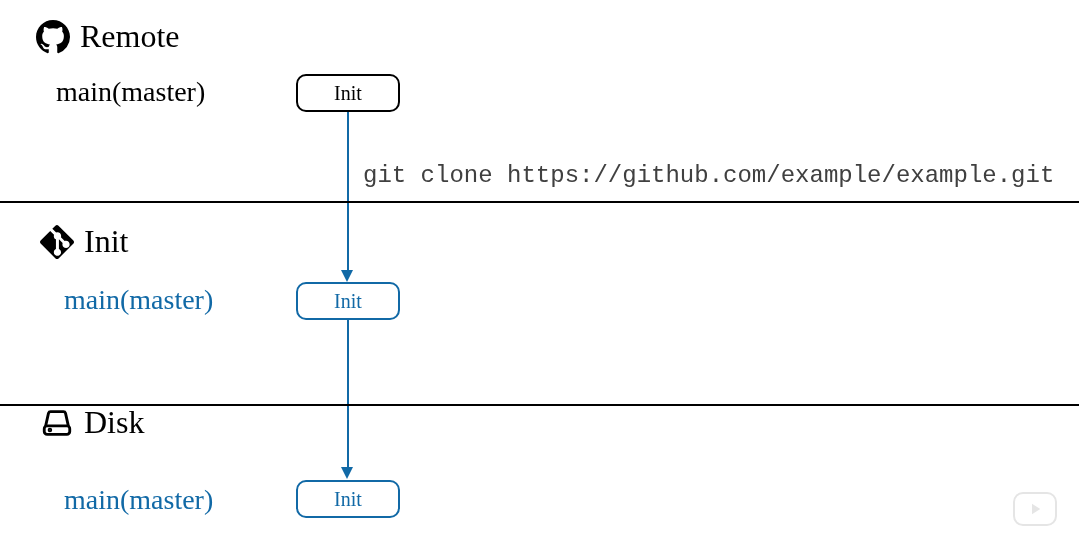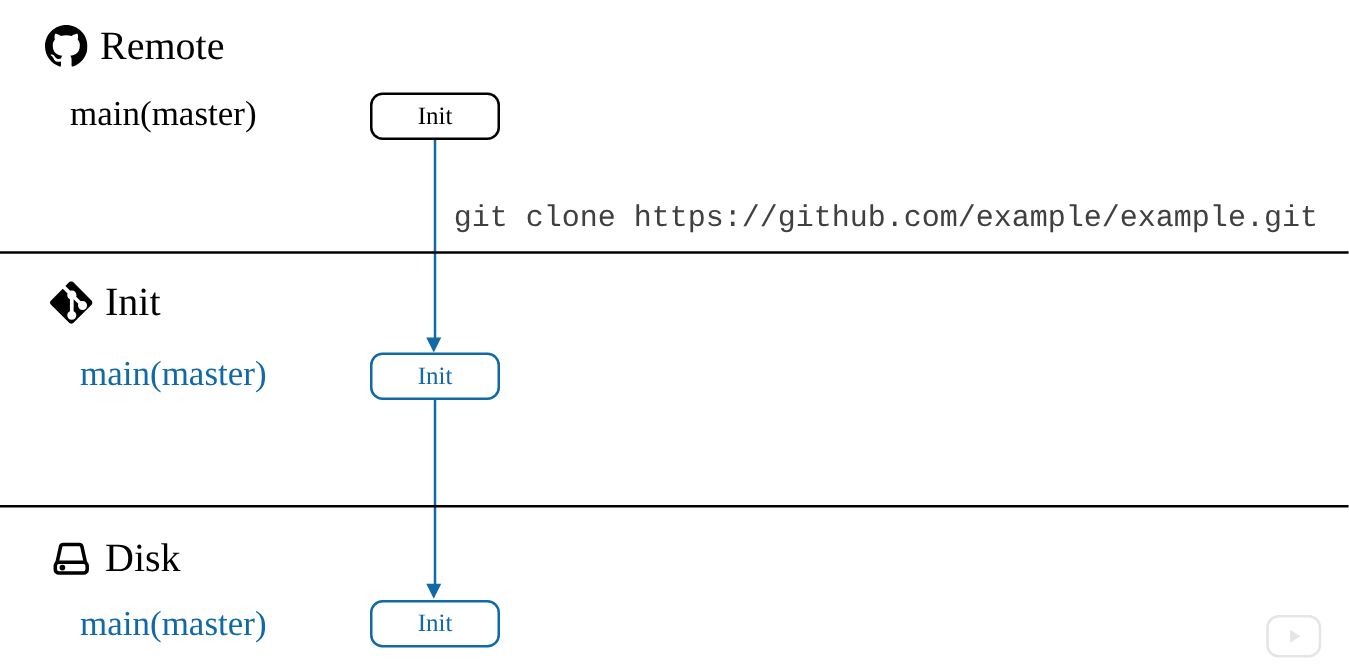--- a/index.html
+++ b/index.html
@@ -116,21 +116,21 @@
 <div class="branch blue" style="left:64px; top:284px;">main(master)</div>
 <div class="commit-box blue" style="left:296px; top:282px;">
   <span>Init</span>
 </div>
 
 <div class="arrow-line" style="left:347px; top:320px; height:148px;"></div>
 <div class="arrow-head" style="left:341px; top:467px;"></div>
 
 <div class="divider" style="top:404px;"></div>
 
-<div class="heading" style="left:40px; top:428px;">
+<div class="heading" style="left:40px; top:404px;">
   <span class="icon">
     <svg viewBox="0 0 24 24" fill="none" stroke="#000" stroke-width="2" stroke-linecap="round" stroke-linejoin="round">
       <path d="M4 14 L6 5 C6.2 4.4 6.8 4 7.4 4 L16.6 4 C17.2 4 17.8 4.4 18 5 L20 14"></path>
       <rect x="3" y="14" width="18" height="6" rx="2"></rect>
       <circle cx="7" cy="17" r="0.6" fill="#000"></circle>
     </svg>
   </span>
   <span>Disk</span>
 </div>
 <div class="branch blue" style="left:64px; top:484px;">main(master)</div>

